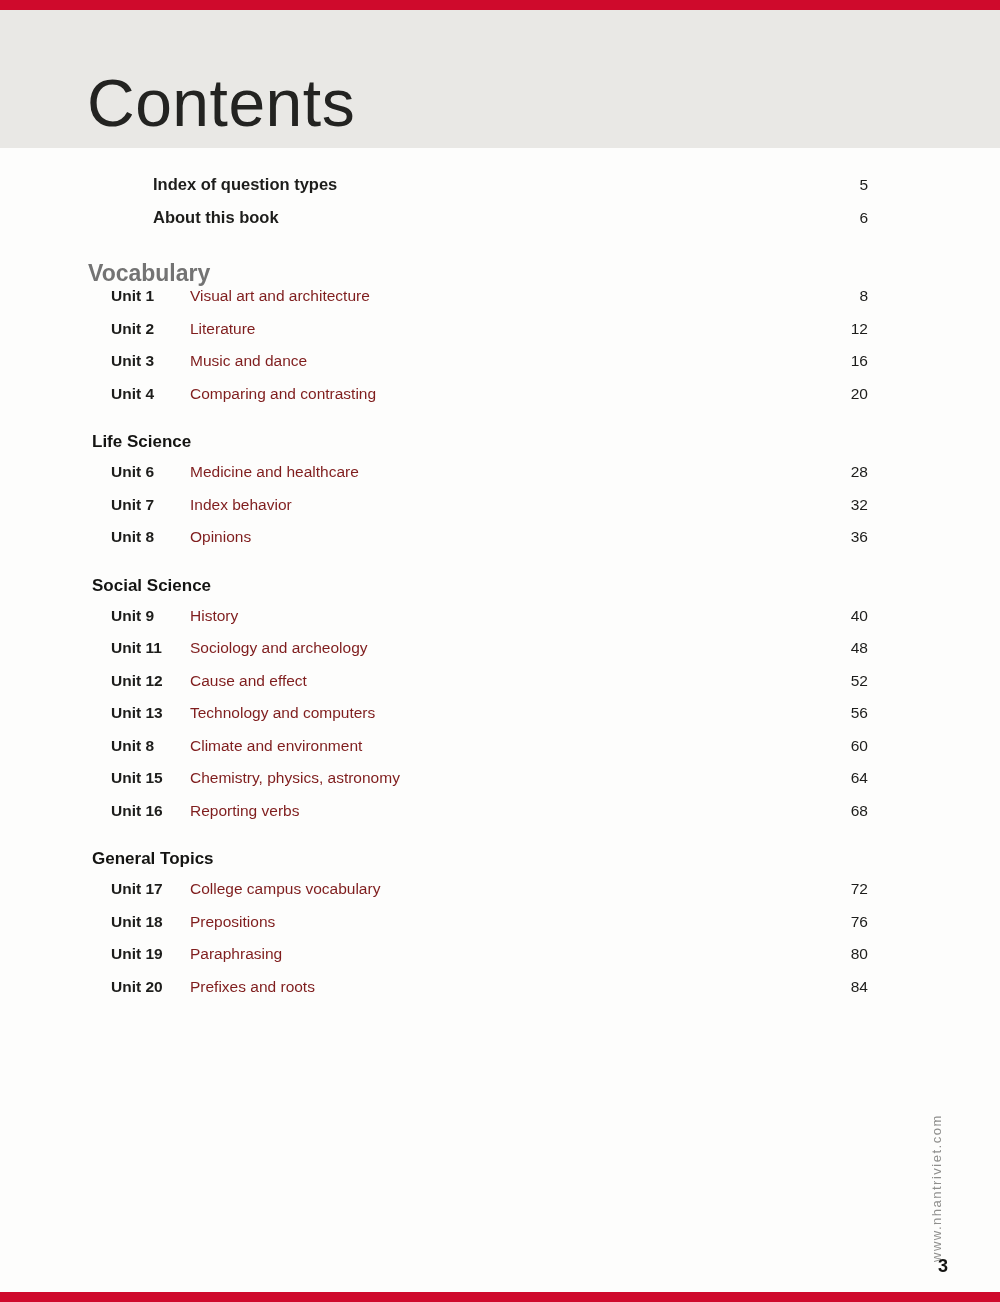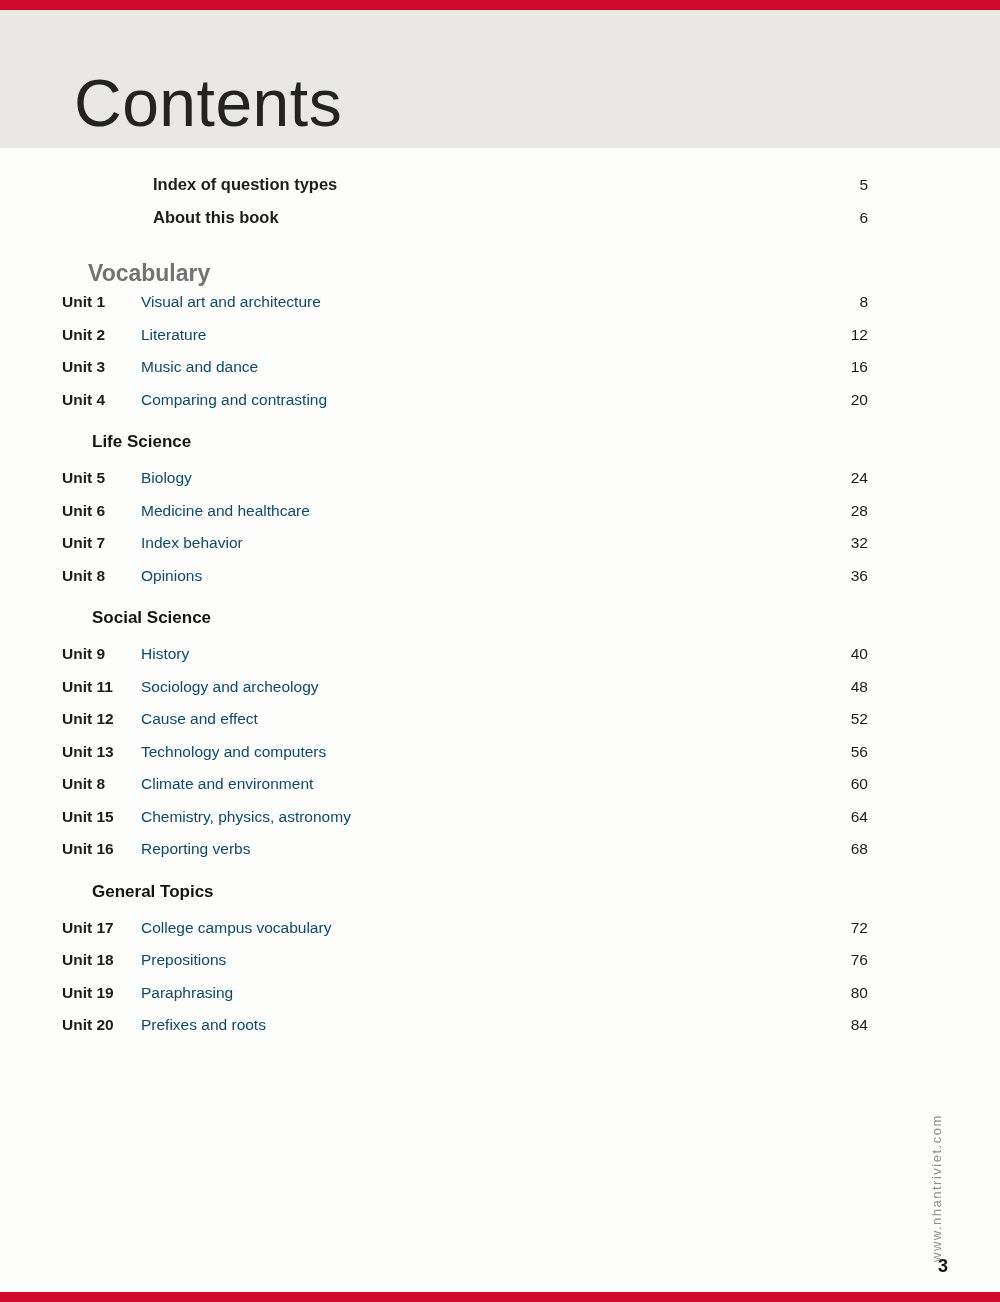--- a/index.html
+++ b/index.html
@@ -26,21 +26,21 @@
     position: absolute;
     top: 10px;
     left: 0;
     width: 100%;
     height: 138px;
     background: #e9e8e5;
   }
   .header-title {
     margin: 0;
     position: absolute;
-    left: 74px;
+    left: 87px;
     top: 60px;
     font-size: 66px;
     line-height: 1;
     font-weight: 300;
     letter-spacing: 0.5px;
     color: #232321;
   }
   .content {
     position: absolute;
     top: 148px;
@@ -67,27 +67,27 @@
   .group-heading {
     margin: 16px 0 10px 92px;
     font-size: 17px;
     font-weight: bold;
     line-height: 20px;
     color: #141412;
   }
   .group:first-of-type .group-heading { margin-top: 7px; }
   .unit-row {
     display: flex;
-    align-items: center;
-    margin: 0 132px 0 62px;
+    align-items: flex-start;
+    margin: 0 132px 0 111px;
     height: 32.5px;
     line-height: 20px;
   }
   .unit-label { width: 79px; flex: none; font-weight: bold; font-size: 15.5px; }
-  .unit-title { flex: 1; font-size: 15.5px; color: #0c4a6e; }
+  .unit-title { flex: 1; font-size: 15.5px; color: #7f1d1d; }
   .unit-page { font-size: 15.5px; }
   .watermark {
     position: absolute;
     left: 929px;
     top: 1074px;
     height: 188px;
     writing-mode: vertical-rl;
     transform: rotate(180deg);
     font-size: 13px;
     letter-spacing: 1.5px;
@@ -143,25 +143,20 @@
     <div class="unit-row">
       <span class="unit-label">Unit 4</span>
       <span class="unit-title">Comparing and contrasting</span>
       <span class="unit-page">20</span>
     </div>
   </section>
 
   <section class="group">
     <h3 class="group-heading">Life Science</h3>
     <div class="unit-row">
-      <span class="unit-label">Unit 5</span>
-      <span class="unit-title">Biology</span>
-      <span class="unit-page">24</span>
-    </div>
-    <div class="unit-row">
       <span class="unit-label">Unit 6</span>
       <span class="unit-title">Medicine and healthcare</span>
       <span class="unit-page">28</span>
     </div>
     <div class="unit-row">
       <span class="unit-label">Unit 7</span>
       <span class="unit-title">Index behavior</span>
       <span class="unit-page">32</span>
     </div>
     <div class="unit-row">

